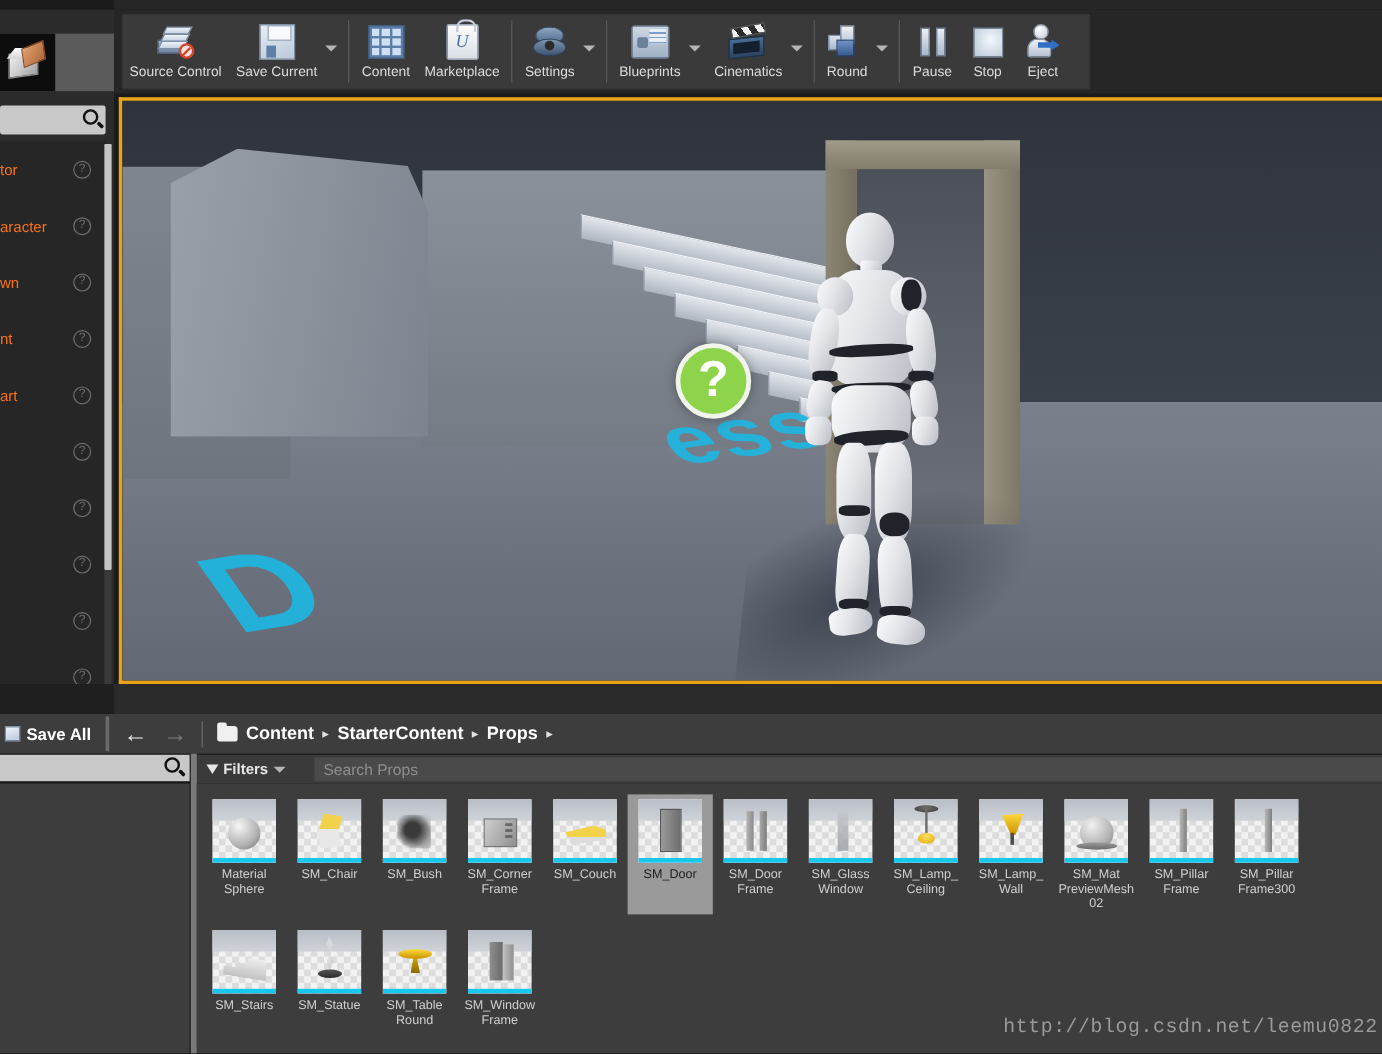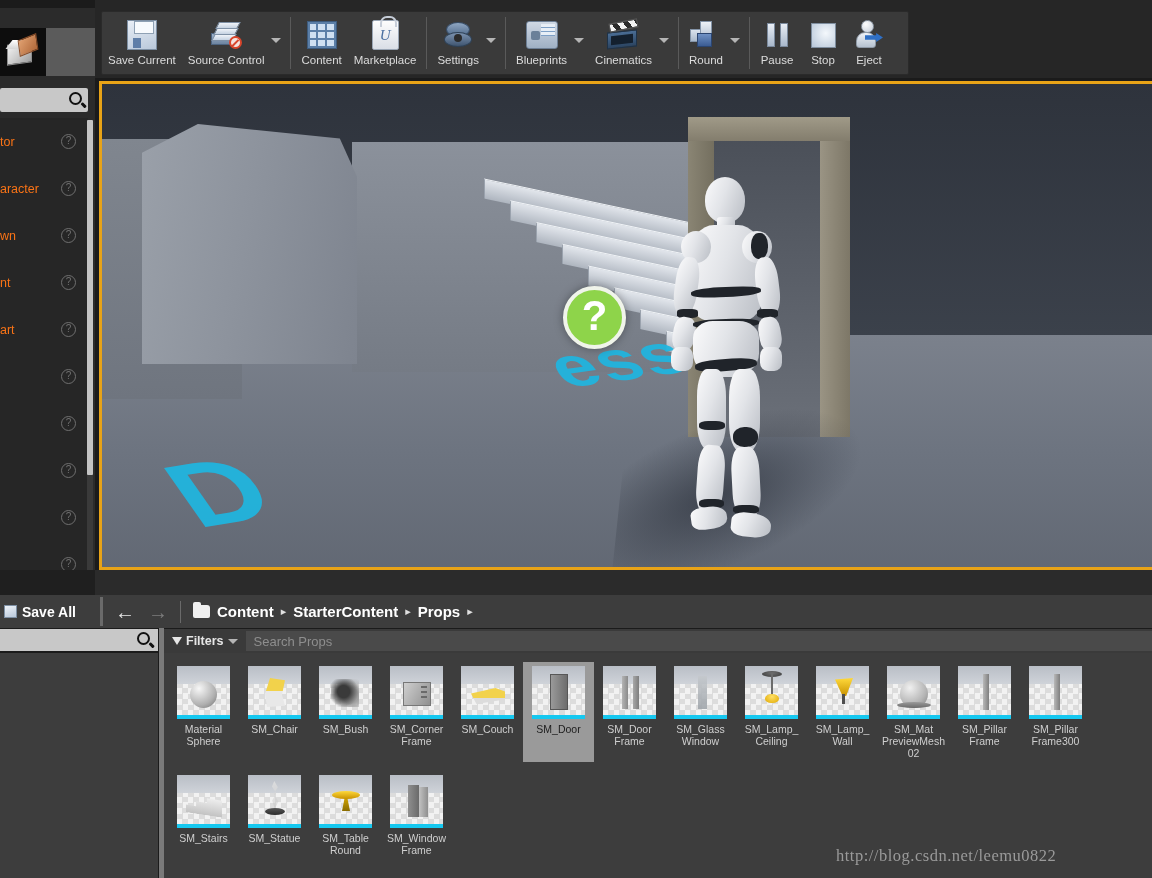--- a/index.html
+++ b/index.html
@@ -261,21 +261,21 @@
     position:absolute; left:0; top:570px; width:95px; height:25px; background:#1f1f1f;
   }
 
   
   .cb-toolbar {
     position: absolute; left: 0; top: 595px; width: 1152px; height: 33px;
     background: #3d3d3d;
     display: flex; align-items: center;
   }
   .saveall {
-    display:flex; align-items:center; gap:5px; padding:0 24px 0 4px;
+    display:flex; align-items:center; gap:5px; padding:0 12px 0 4px;
     height:29px; color:#ffffff; font-size:14px; font-weight:bold;
   }
   .saveall .fl {
     width:13px; height:13px; background:linear-gradient(160deg,#eef3f9,#b9c8da);
     border:1px solid #7d8fa3;
   }
   .vdiv { width:3px; height:29px; background:#6a6a6a; }
   .nav-arrows { display:flex; align-items:center; gap:13px; padding:0 12px; }
   .arr { font-size:20px; line-height:1; }
   .arr-back { color:#e8e8e8; }
@@ -292,21 +292,21 @@
   }
   .crumb { color:#ffffff; font-size:15px; font-weight:bold; }
   .crumb-sep { color:#e0e0e0; font-size:11px; }
 
   .cb-search-left {
     position: absolute; left: 0; top: 629px; width: 158px; height: 22px;
     background: #c8c8c8; display:flex; align-items:center; justify-content:flex-end;
   }
   .cb-filterbar {
     position: absolute; left: 163px; top: 629px; width: 989px; height: 24px;
-    background: #3a3a3a; display:flex; align-items:center; gap:8px; padding-left:9px;
+    background: #3a3a3a; display:flex; align-items:center; gap:24px; padding-left:9px;
   }
   .filters-btn { display:flex; align-items:center; gap:4px; color:#e6e6e6; font-size:12.5px; font-weight:bold; }
   .funnel {
     width:0; height:0; border-left:5px solid transparent; border-right:5px solid transparent;
     border-top:8px solid #e6e6e6; position:relative;
   }
   .search-props {
     width: 935px; height: 20px; background:#4a4a4a; color:#8e8e8e;
     font-size:13px; display:flex; align-items:center; padding-left:8px;
   }
@@ -407,21 +407,21 @@
   .sh-table-leg { left:23px; top:22px; width:8px; height:14px;
     background: linear-gradient(180deg,#d6a700,#8a6c00); clip-path: polygon(35% 0,65% 0,100% 100%,0 100%); }
   .sh-winframe-a { left:18px; top:10px; width:11px; height:32px;
     background: linear-gradient(90deg,#8f8f8f,#6a6a6a); }
   .sh-winframe-b { left:29px; top:12px; width:9px; height:30px;
     background: linear-gradient(90deg,#c2c2c2,#8f8f8f); }
 
   
   .watermark {
     position:absolute; left:836px; top:846px;
-    font-family: Liberation Serif, serif;
+    font-family: Liberation Mono, monospace;
     font-size:16.5px; color:#9a9a9a; letter-spacing:0.5px;
     white-space:nowrap;
   }
 </style>
 </head>
 <body>
 
 <div id="app">
 
   <div class="top-strip"></div>
@@ -484,35 +484,35 @@
     <div class="modes-scroll-track"></div>
     <div class="modes-scroll-thumb"></div>
   </div>
 
   <div class="toolbar">
     <div class="toolbar-inner">
 
       <div class="tb-group">
         <div class="tb-btn">
           <div class="tb-ico">
-              <div class="ic-floppy"></div>
-            </div>
-          <div class="tb-label">Save Current</div>
-        </div>
-        <div class="tb-btn">
-          <div class="tb-ico">
             <div class="ic-source">
                 <div class="box"></div>
                 <div class="sheet s3"></div>
                 <div class="sheet s2"></div>
                 <div class="sheet s1"></div>
                 <div class="ban"></div>
               </div>
           </div>
           <div class="tb-label">Source Control</div>
+        </div>
+        <div class="tb-btn">
+          <div class="tb-ico">
+              <div class="ic-floppy"></div>
+            </div>
+          <div class="tb-label">Save Current</div>
         </div>
         <div class="tb-caret">
             <span class="caret-dn"></span>
           </div>
       </div>
 
       <div class="tb-sep"></div>
 
       <div class="tb-group">
         <div class="tb-btn">

